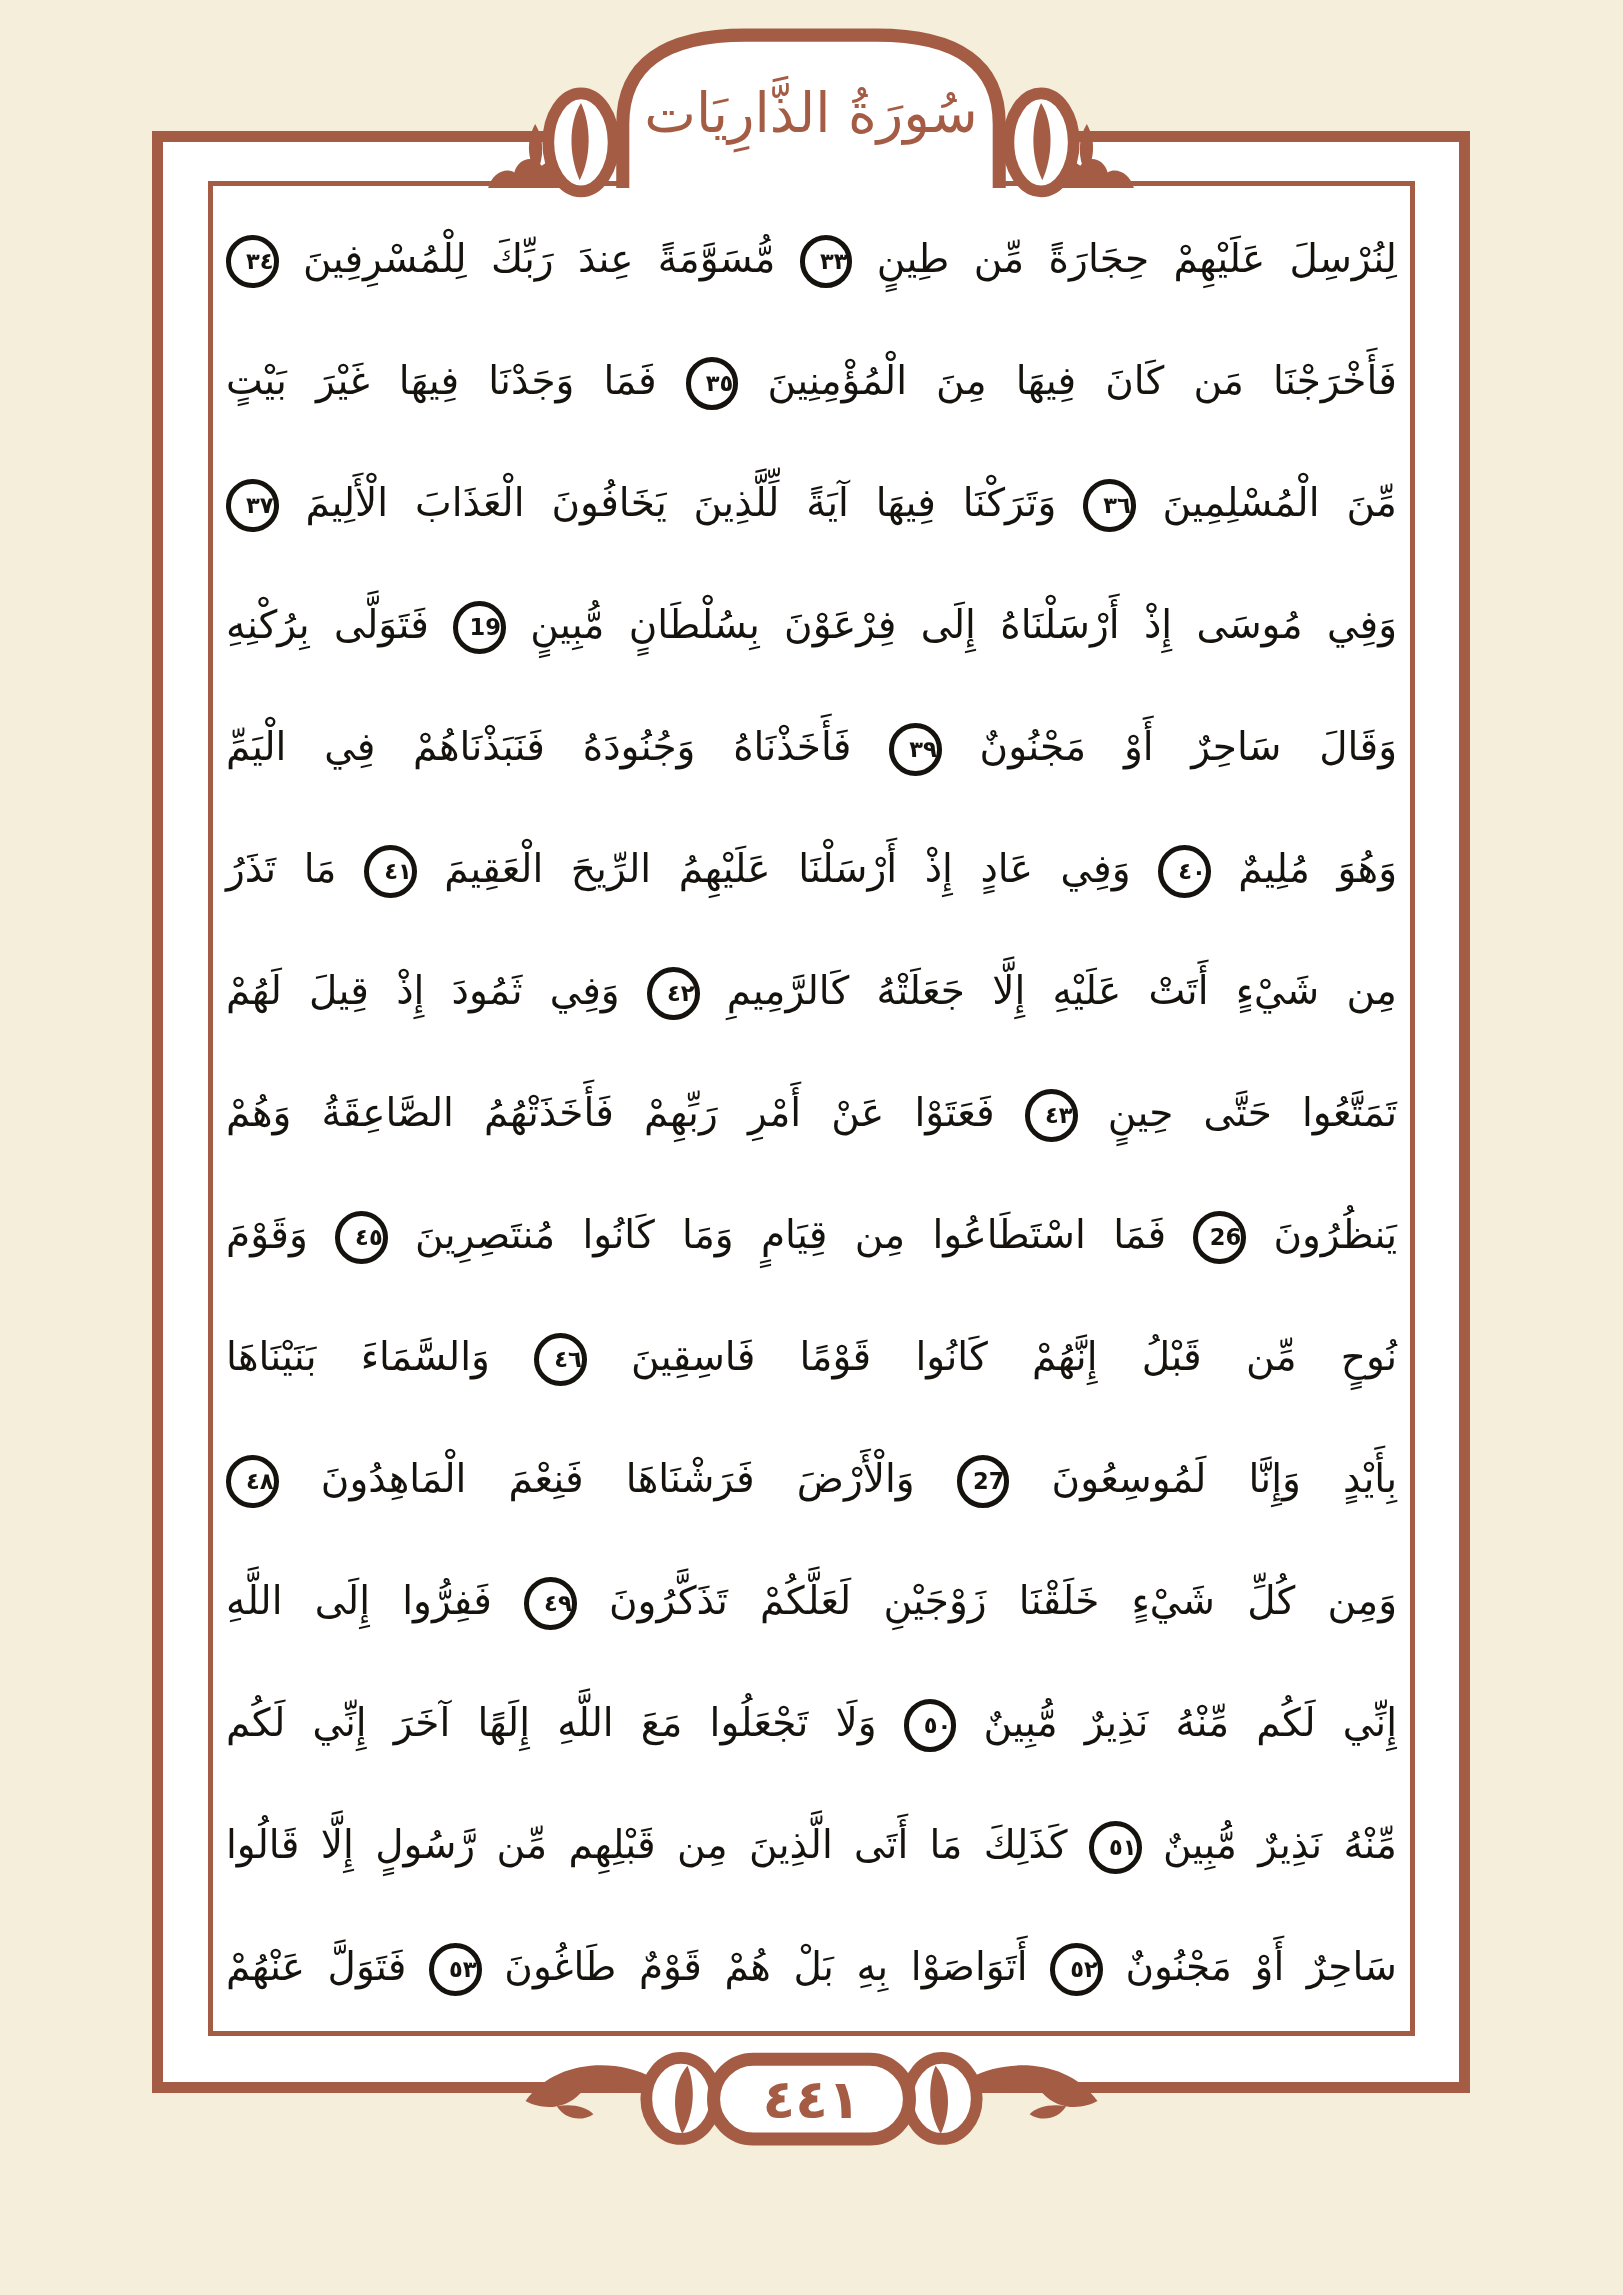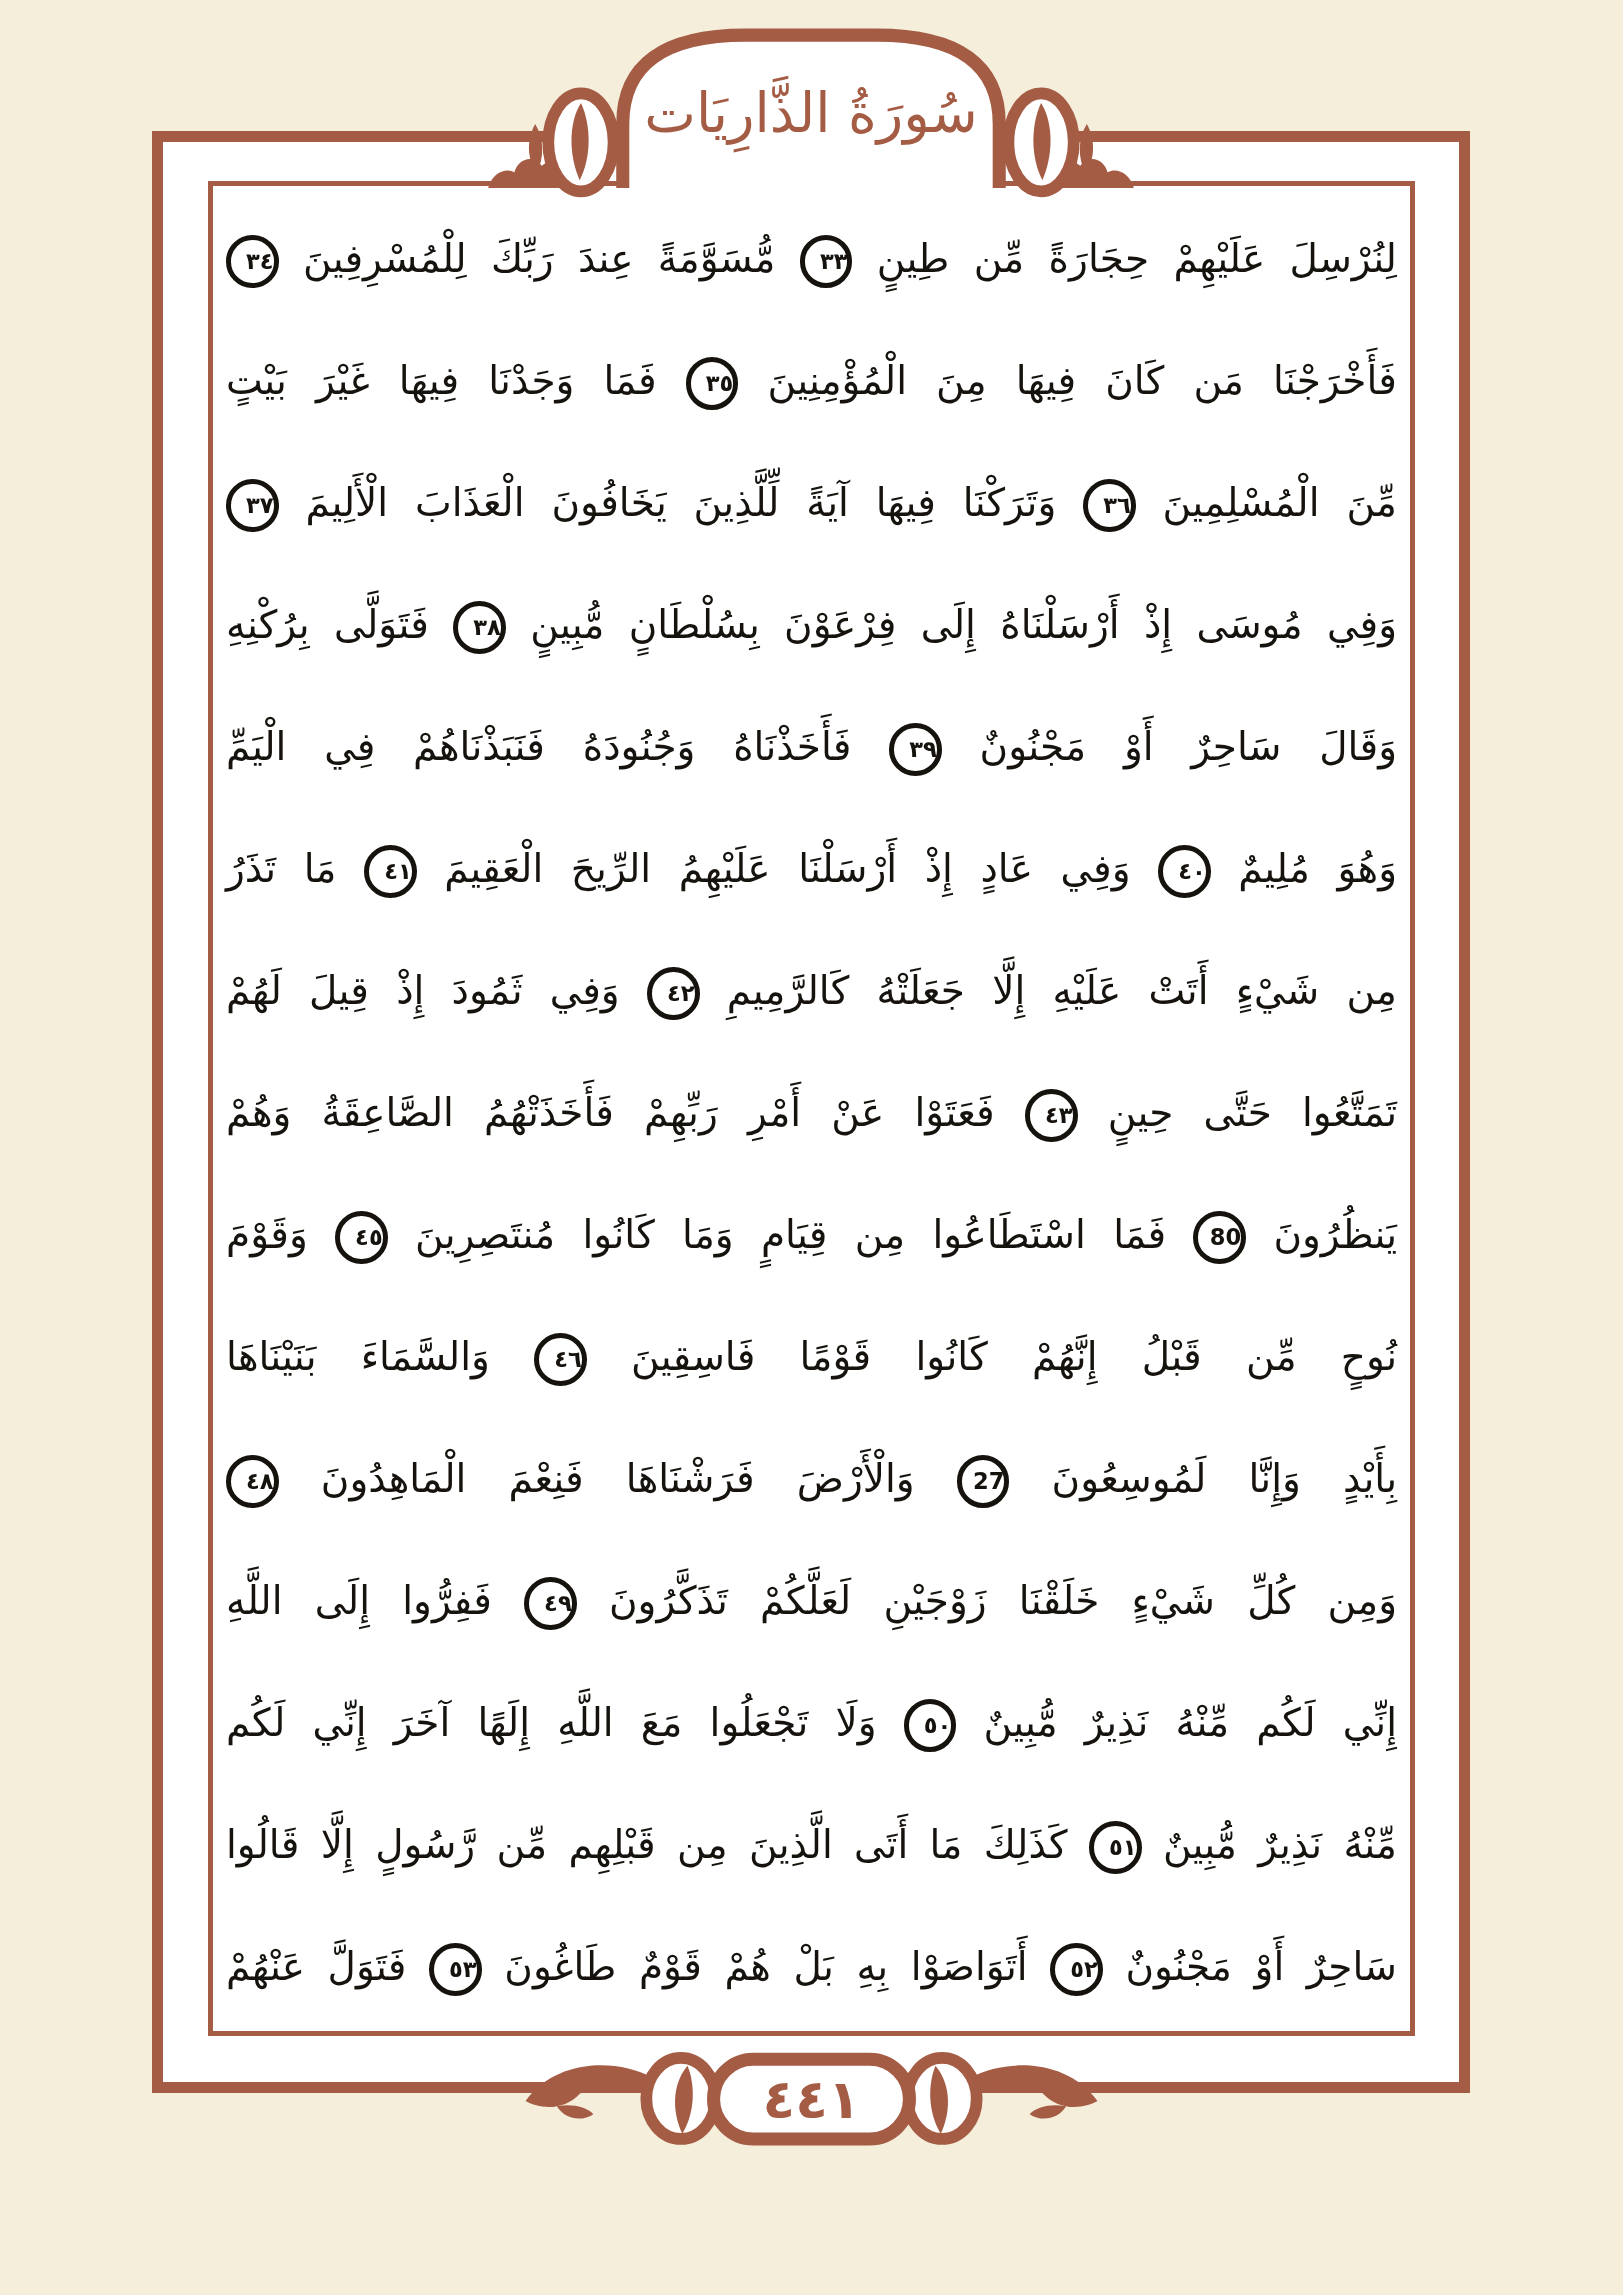--- a/index.html
+++ b/index.html
@@ -57,38 +57,38 @@
         </span></div>
       <div class="line"><span class="w">فَأَخْرَجْنَا مَن كَانَ فِيهَا مِنَ الْمُؤْمِنِينَ</span> <span class="ayah">
           <span class="n">٣٥</span>
         </span> <span class="w">فَمَا وَجَدْنَا فِيهَا غَيْرَ بَيْتٍ</span></div>
       <div class="line"><span class="w">مِّنَ الْمُسْلِمِينَ</span> <span class="ayah">
           <span class="n">٣٦</span>
         </span> <span class="w">وَتَرَكْنَا فِيهَا آيَةً لِّلَّذِينَ يَخَافُونَ الْعَذَابَ الْأَلِيمَ</span> <span class="ayah">
           <span class="n">٣٧</span>
         </span></div>
       <div class="line"><span class="w">وَفِي مُوسَى إِذْ أَرْسَلْنَاهُ إِلَى فِرْعَوْنَ بِسُلْطَانٍ مُّبِينٍ</span> <span class="ayah">
-          <span class="n">٣٨</span>
+          <span class="n">19</span>
         </span> <span class="w">فَتَوَلَّى بِرُكْنِهِ</span></div>
       <div class="line"><span class="w">وَقَالَ سَاحِرٌ أَوْ مَجْنُونٌ</span> <span class="ayah">
           <span class="n">٣٩</span>
         </span> <span class="w">فَأَخَذْنَاهُ وَجُنُودَهُ فَنَبَذْنَاهُمْ فِي الْيَمِّ</span></div>
       <div class="line"><span class="w">وَهُوَ مُلِيمٌ</span> <span class="ayah">
           <span class="n">٤٠</span>
         </span> <span class="w">وَفِي عَادٍ إِذْ أَرْسَلْنَا عَلَيْهِمُ الرِّيحَ الْعَقِيمَ</span> <span class="ayah">
           <span class="n">٤١</span>
         </span> <span class="w">مَا تَذَرُ</span></div>
       <div class="line"><span class="w">مِن شَيْءٍ أَتَتْ عَلَيْهِ إِلَّا جَعَلَتْهُ كَالرَّمِيمِ</span> <span class="ayah">
           <span class="n">٤٢</span>
         </span> <span class="w">وَفِي ثَمُودَ إِذْ قِيلَ لَهُمْ</span></div>
       <div class="line"><span class="w">تَمَتَّعُوا حَتَّى حِينٍ</span> <span class="ayah">
           <span class="n">٤٣</span>
         </span> <span class="w">فَعَتَوْا عَنْ أَمْرِ رَبِّهِمْ فَأَخَذَتْهُمُ الصَّاعِقَةُ وَهُمْ</span></div>
       <div class="line"><span class="w">يَنظُرُونَ</span> <span class="ayah">
-          <span class="n">80</span>
+          <span class="n">26</span>
         </span> <span class="w">فَمَا اسْتَطَاعُوا مِن قِيَامٍ وَمَا كَانُوا مُنتَصِرِينَ</span> <span class="ayah">
           <span class="n">٤٥</span>
         </span> <span class="w">وَقَوْمَ</span></div>
       <div class="line"><span class="w">نُوحٍ مِّن قَبْلُ إِنَّهُمْ كَانُوا قَوْمًا فَاسِقِينَ</span> <span class="ayah">
           <span class="n">٤٦</span>
         </span> <span class="w">وَالسَّمَاءَ بَنَيْنَاهَا</span></div>
       <div class="line"><span class="w">بِأَيْدٍ وَإِنَّا لَمُوسِعُونَ</span> <span class="ayah">
           <span class="n">27</span>
         </span> <span class="w">وَالْأَرْضَ فَرَشْنَاهَا فَنِعْمَ الْمَاهِدُونَ</span> <span class="ayah">
           <span class="n">٤٨</span>

